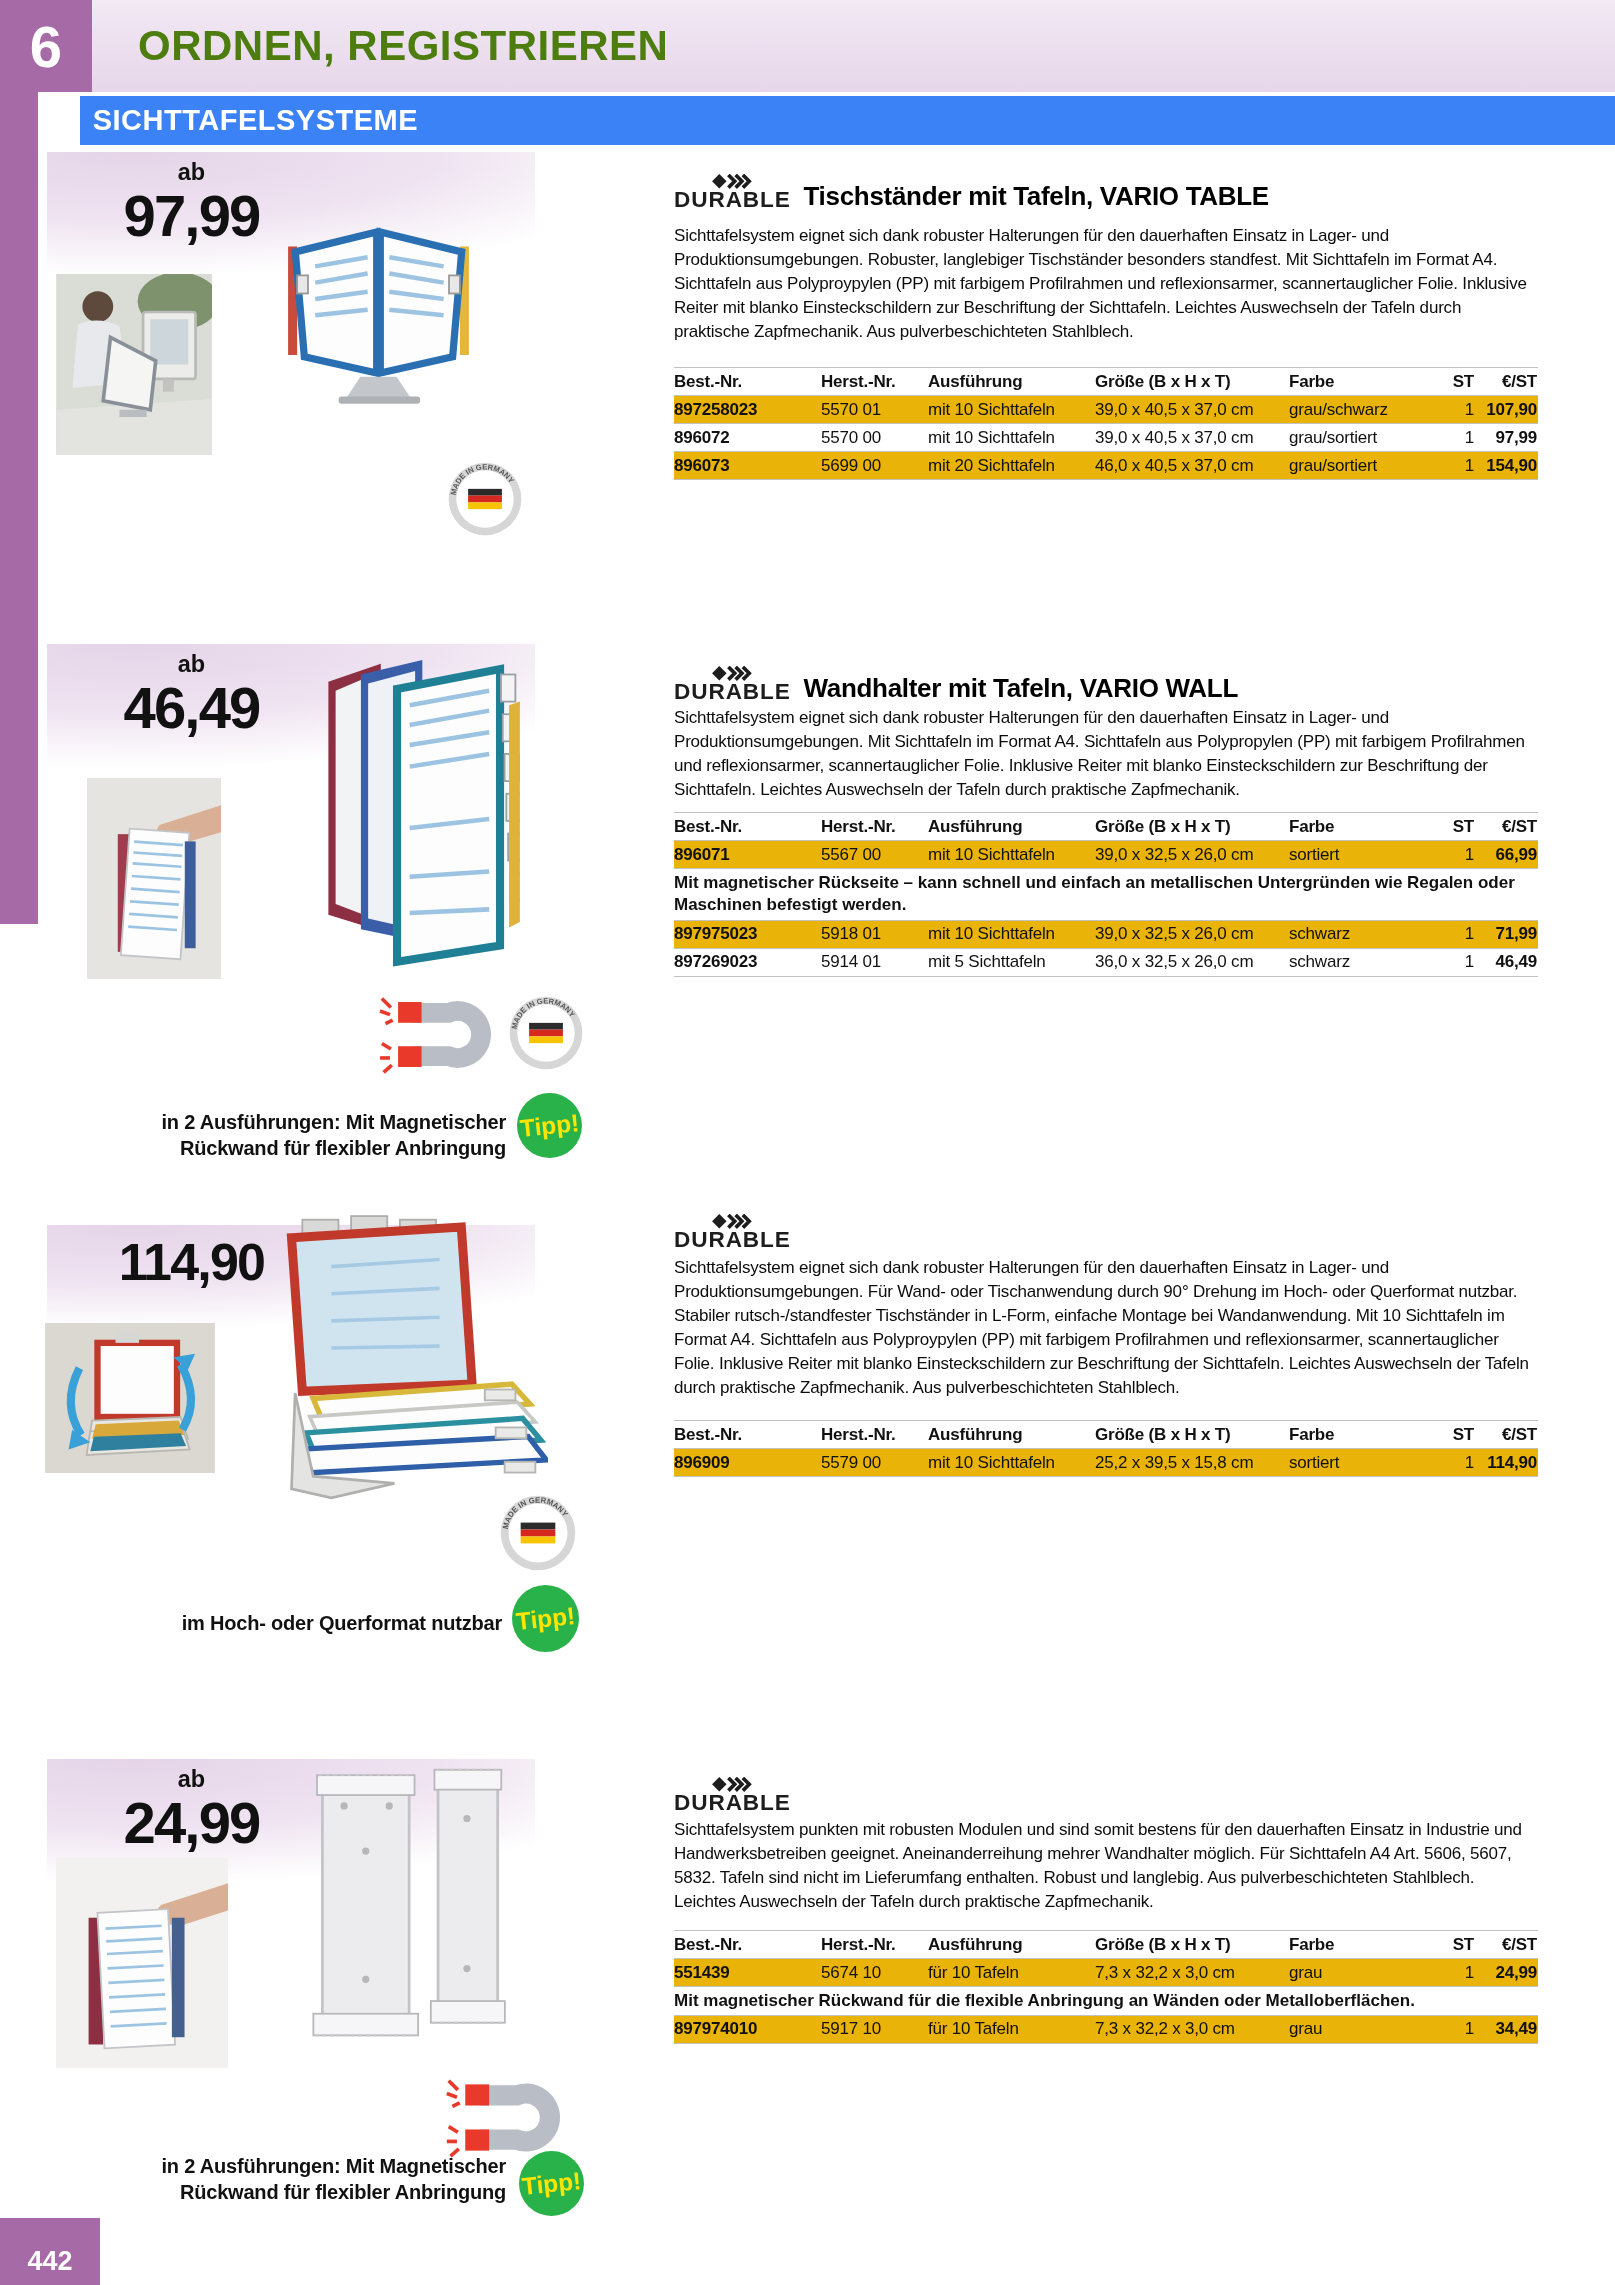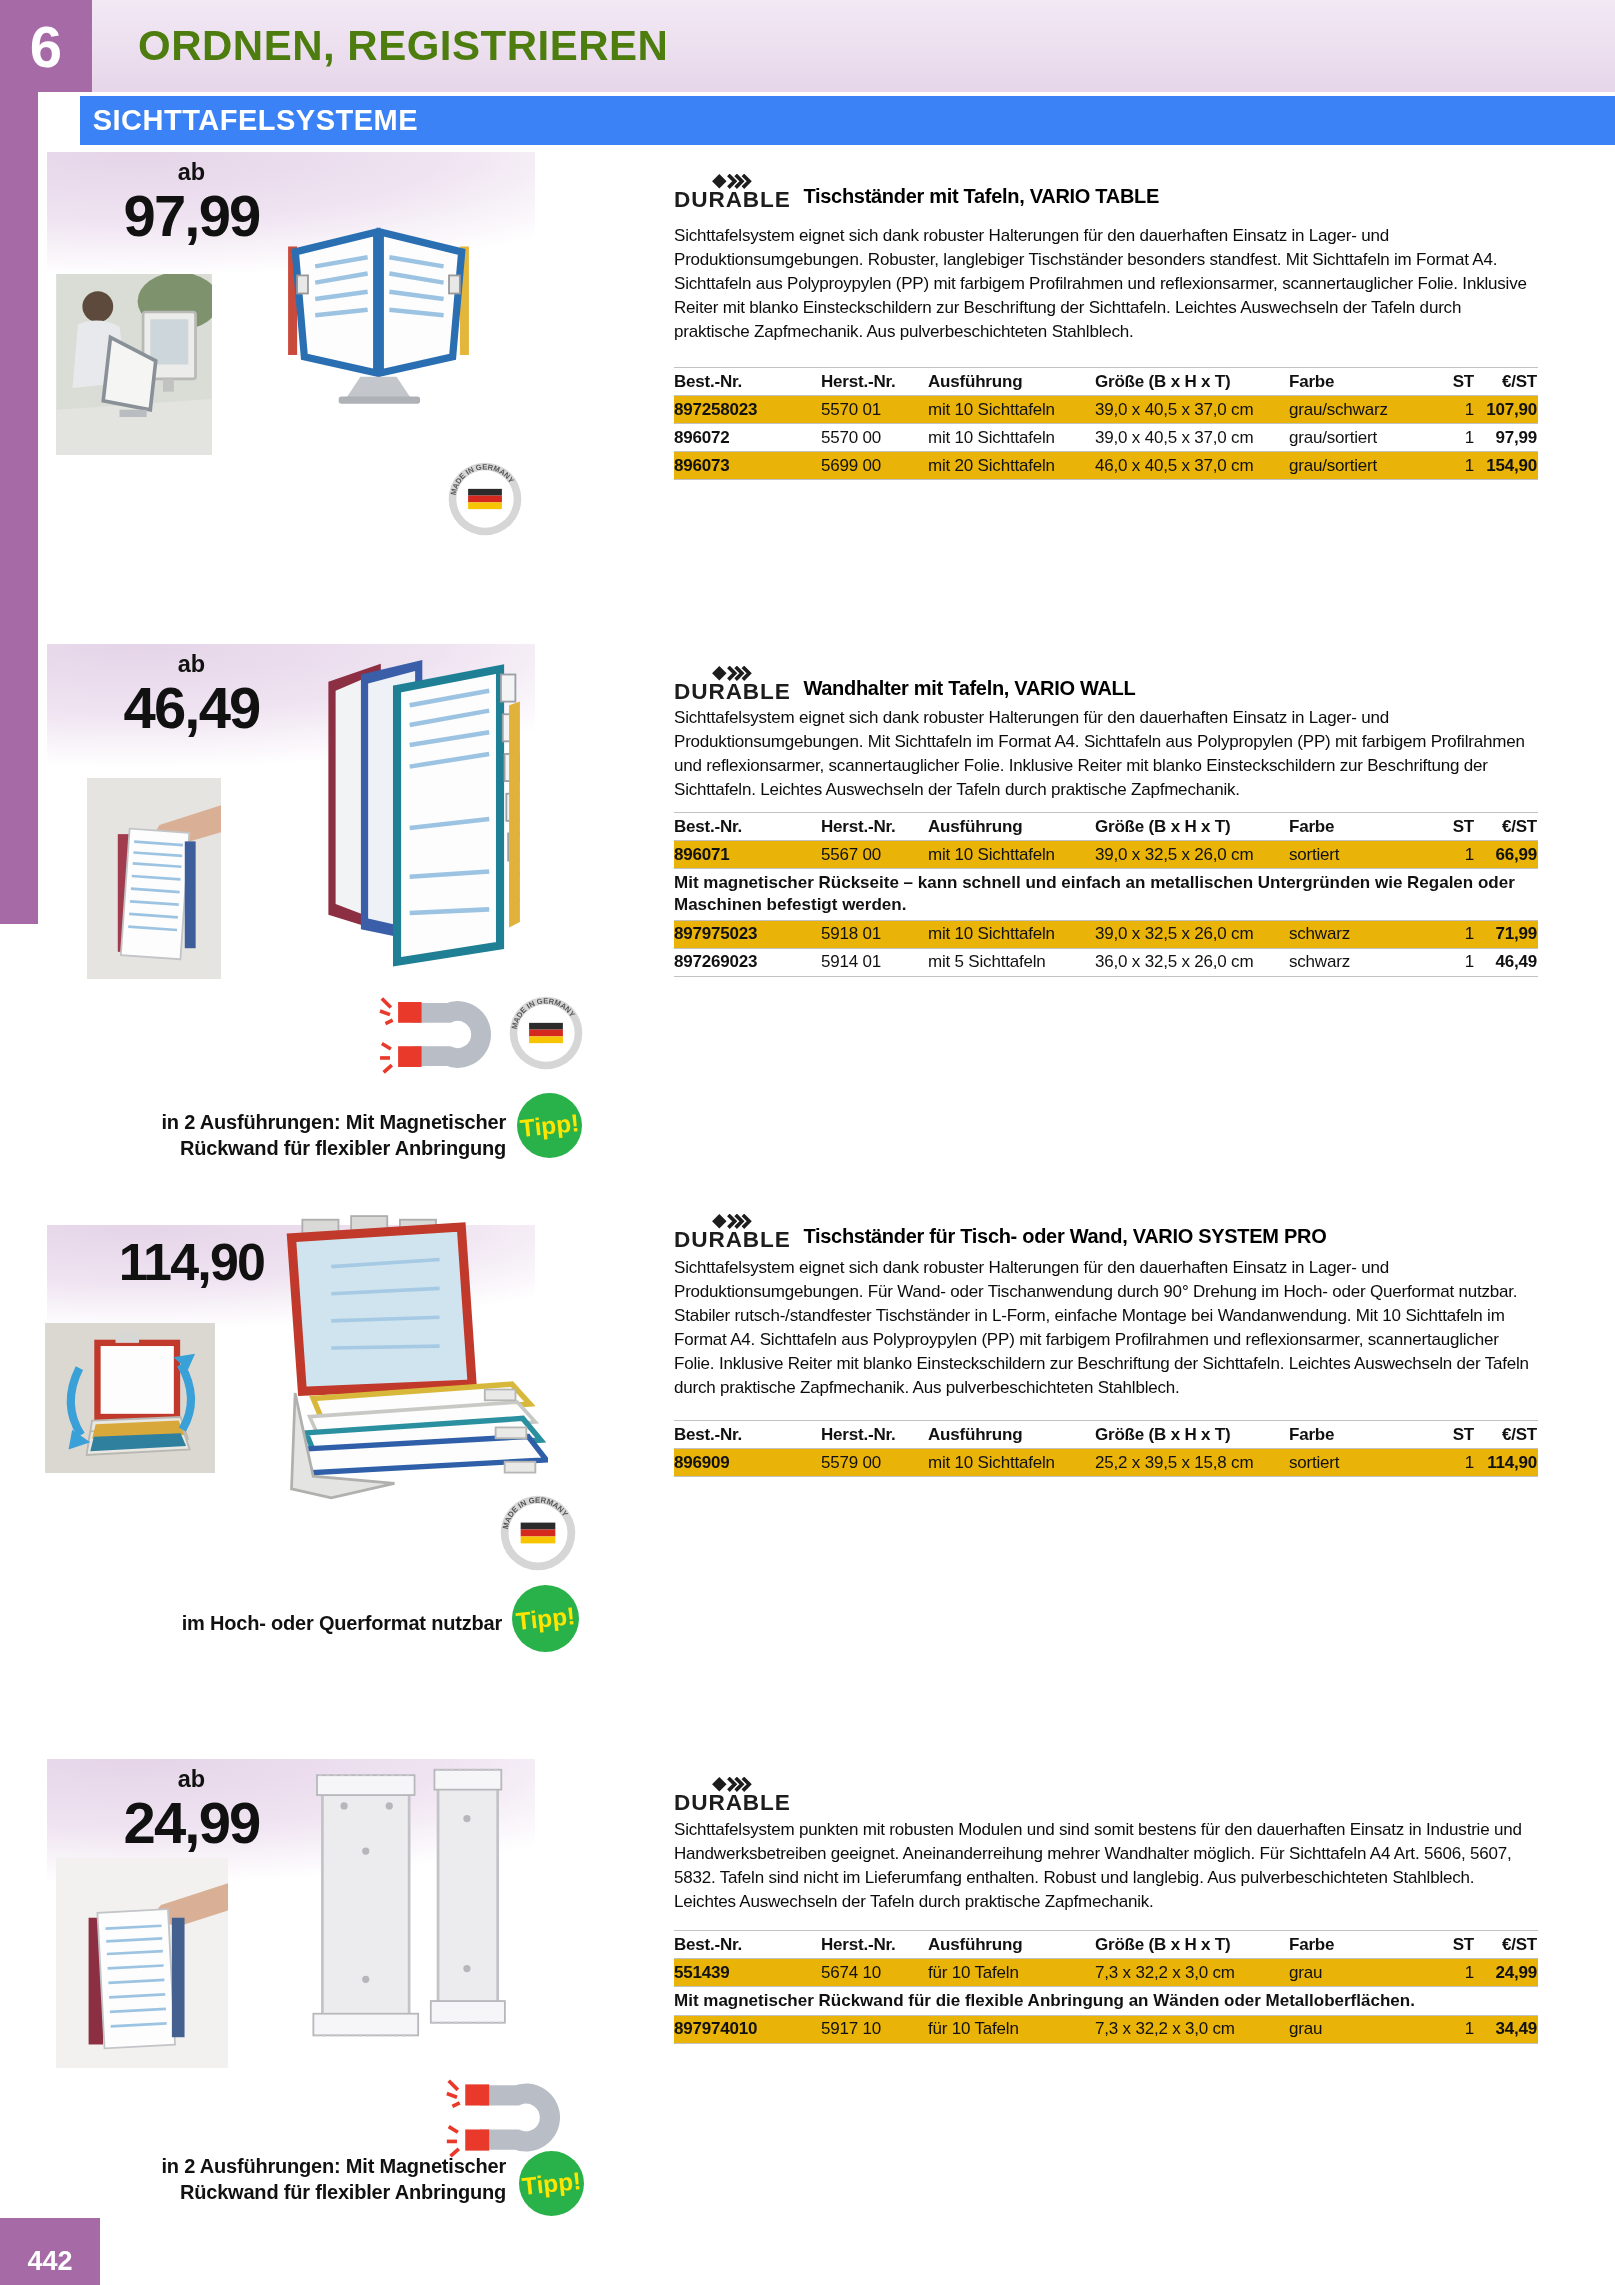--- a/index.html
+++ b/index.html
@@ -33,21 +33,21 @@
   .b2{left:47px;top:644px;height:121px;}
   .b3{left:47px;top:1225px;height:101px;}
   .b3 .price{font-size:52px;}
   .b4{left:47px;top:1759px;height:121px;}
 
   
   .prodhead{left:674px;display:flex;align-items:flex-end;gap:12.7px;}
   .ph1{top:174px;} .ph2{top:666px;} .ph3{top:1214px;} .ph4{top:1777px;}
   .durable{display:flex;flex-direction:column;align-items:center;line-height:1;}
   .durable .word{font-size:22.6px;font-weight:900;letter-spacing:0.9px;color:#1d1d1d;}
-  .prodtitle{font-size:20px;font-weight:800;letter-spacing:-0.3px;color:#000;
+  .prodtitle{font-size:26px;font-weight:800;letter-spacing:-0.3px;color:#000;
     line-height:29px;white-space:nowrap;}
   .desc{left:674px;width:861px;font-size:17px;line-height:24px;
     letter-spacing:-0.2px;color:#0c0c0c;}
   .d1{top:224px;} .d2{top:706px;} .d3{top:1256px;} .d4{top:1818px;}
 
   
   .table{left:674px;width:864px;border-bottom:0.9px solid #c2c2c2;font-size:17px;}
   .t1{top:367px;} .t2{top:812px;} .t3{top:1420px;} .t4{top:1930px;}
   .tr{display:grid;grid-template-columns:147px 107px 167px 194px 140px 45px 63px;
     align-items:center;min-height:27px;border-top:0.9px solid #c2c2c2;}
@@ -427,21 +427,20 @@
 </div>
 
 <div class="abs prodhead ph3">
   <div class="durable">
     <svg width="40" height="14.5" viewBox="0 0 44 16">
       <polygon points="8,0 16,8 8,16 0,8" fill="#1d1d1d"></polygon>
       <path d="M18,1 L25,8 L18,15 M26,1 L33,8 L26,15 M34,1 L41,8 L34,15" stroke="#1d1d1d" stroke-width="4" fill="none"></path>
     </svg>
     <div class="word">DURABLE</div>
   </div>
-  <div class="prodtitle">Tischständer für Tisch- oder Wand, VARIO SYSTEM PRO</div>
 </div>
 <div class="abs desc d3">Sichttafelsystem eignet sich dank robuster Halterungen für den dauerhaften Einsatz in Lager- und Produktionsumgebungen. Für Wand- oder Tischanwendung durch 90° Drehung im Hoch- oder Querformat nutzbar. Stabiler rutsch-/standfester Tischständer in L-Form, einfache Montage bei Wandanwendung. Mit 10 Sichttafeln im Format A4. Sichttafeln aus Polyproypylen (PP) mit farbigem Profilrahmen und reflexionsarmer, scannertauglicher Folie. Inklusive Reiter mit blanko Einsteckschildern zur Beschriftung der Sichttafeln. Leichtes Auswechseln der Tafeln durch praktische Zapfmechanik. Aus pulverbeschichteten Stahlblech.</div>
 <div class="abs table t3">
     <div class="tr head">
       <div class="td c0">Best.-Nr.</div>
       <div class="td c1">Herst.-Nr.</div>
       <div class="td c2">Ausführung</div>
       <div class="td c3">Größe (B x H x T)</div>
       <div class="td c4">Farbe</div>
       <div class="td c5">ST</div>

